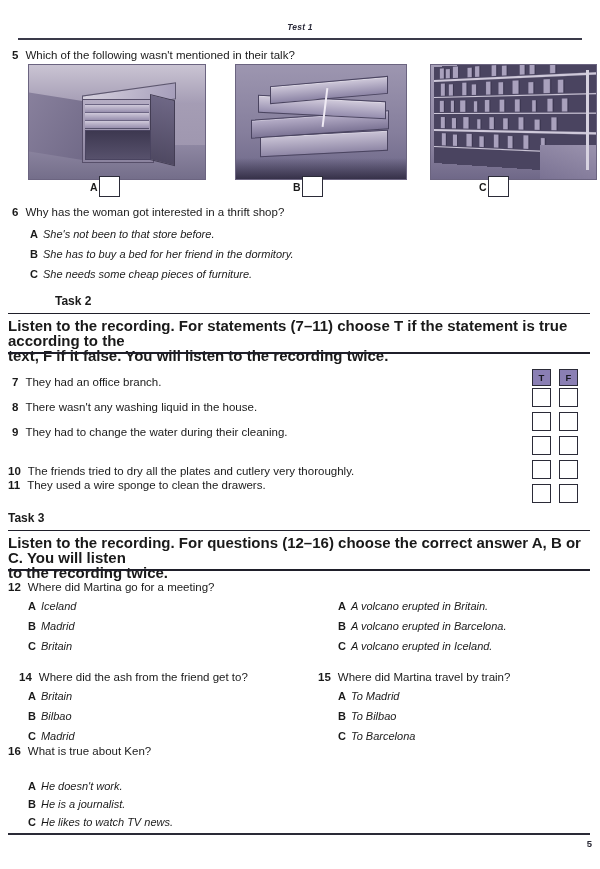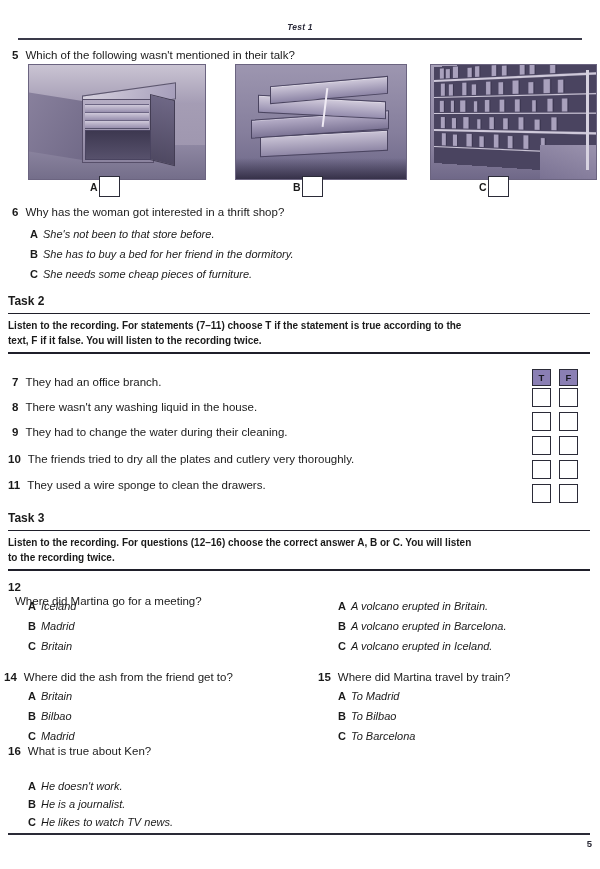--- a/index.html
+++ b/index.html
@@ -220,21 +220,21 @@
     left: 8px;
     width: 582px;
     background: #1f1f2a;
   }
   .rule.thin { height: 1.3px; }
   .rule.thick { height: 2px; }
   .instr {
     position: absolute;
     left: 8px;
     width: 584px;
-    font-size: 10px;
+    font-size: 15px;
     font-weight: bold;
     line-height: 15px;
   }
 
   
   .tf-head {
     position: absolute;
     display: flex;
     gap: 8px;
   }
@@ -403,21 +403,21 @@
   </div>
   <div class="opt-row" style="top:248px; left:30px;">
     <span class="opt-letter">B</span>
     <span class="opt-text">She has to buy a bed for her friend in the dormitory.</span>
   </div>
   <div class="opt-row" style="top:268px; left:30px;">
     <span class="opt-letter">C</span>
     <span class="opt-text">She needs some cheap pieces of furniture.</span>
   </div>
 
-  <div class="task-title" style="top:294px;">Task 2</div>
+  <div class="task-title" style="top:294px;margin-left:47px;">Task 2</div>
   <div class="rule thin" style="top:313px;"></div>
   <div class="instr" style="top:318px;">
     <div>Listen to the recording. For statements (7–11) choose T if the statement is true according to the</div>
     <div>text, F if it false. You will listen to the recording twice.</div>
   </div>
   <div class="rule thick" style="top:352px;"></div>
 
   <div class="tf-head" style="top:369px; left:532px;">
     <span class="cell">T</span>
     <span class="cell">F</span>
@@ -428,21 +428,21 @@
     <span class="q-text">They had an office branch.</span>
   </div>
   <div class="q-row" style="top:400px; left:12px;">
     <span class="q-num">8</span>
     <span class="q-text">There wasn't any washing liquid in the house.</span>
   </div>
   <div class="q-row" style="top:425px; left:12px;">
     <span class="q-num">9</span>
     <span class="q-text">They had to change the water during their cleaning.</span>
   </div>
-  <div class="q-row" style="top:452px; left:8px;text-align:center;">
+  <div class="q-row" style="top:464px; left:8px;text-align:center;">
     <span class="q-num">10</span>
     <span class="q-text">The friends tried to dry all the plates and cutlery very thoroughly.</span>
   </div>
   <div class="q-row" style="top:478px; left:8px;">
     <span class="q-num">11</span>
     <span class="q-text">They used a wire sponge to clean the drawers.</span>
   </div>
 
   <div class="tf-row" style="top:388px; left:532px;">
     <span class="cell"></span>
@@ -466,21 +466,21 @@
   </div>
 
   <div class="task-title" style="top:511px;">Task 3</div>
   <div class="rule thin" style="top:530px;"></div>
   <div class="instr" style="top:535px;">
     <div>Listen to the recording. For questions (12–16) choose the correct answer A, B or C. You will listen</div>
     <div>to the recording twice.</div>
   </div>
   <div class="rule thick" style="top:569px;"></div>
 
-  <div class="q-row" style="top:580px; left:8px;flex-direction:column;">
+  <div class="q-row" style="top:580px; left:8px;">
     <span class="q-num">12</span>
     <span class="q-text">Where did Martina go for a meeting?</span>
   </div>
   <div class="opt-row" style="top:600px; left:28px;">
     <span class="opt-letter">A</span>
     <span class="opt-text">Iceland</span>
   </div>
   <div class="opt-row" style="top:620px; left:28px;">
     <span class="opt-letter">B</span>
     <span class="opt-text">Madrid</span>
@@ -496,21 +496,21 @@
   </div>
   <div class="opt-row" style="top:620px; left:338px;">
     <span class="opt-letter">B</span>
     <span class="opt-text">A volcano erupted in Barcelona.</span>
   </div>
   <div class="opt-row" style="top:640px; left:338px;">
     <span class="opt-letter">C</span>
     <span class="opt-text">A volcano erupted in Iceland.</span>
   </div>
 
-  <div class="q-row" style="top:670px; left:4px;">
+  <div class="q-row" style="top:670px; left:19px;">
     <span class="q-num">14</span>
     <span class="q-text">Where did the ash from the friend get to?</span>
   </div>
   <div class="opt-row" style="top:690px; left:28px;">
     <span class="opt-letter">A</span>
     <span class="opt-text">Britain</span>
   </div>
   <div class="opt-row" style="top:710px; left:28px;">
     <span class="opt-letter">B</span>
     <span class="opt-text">Bilbao</span>

